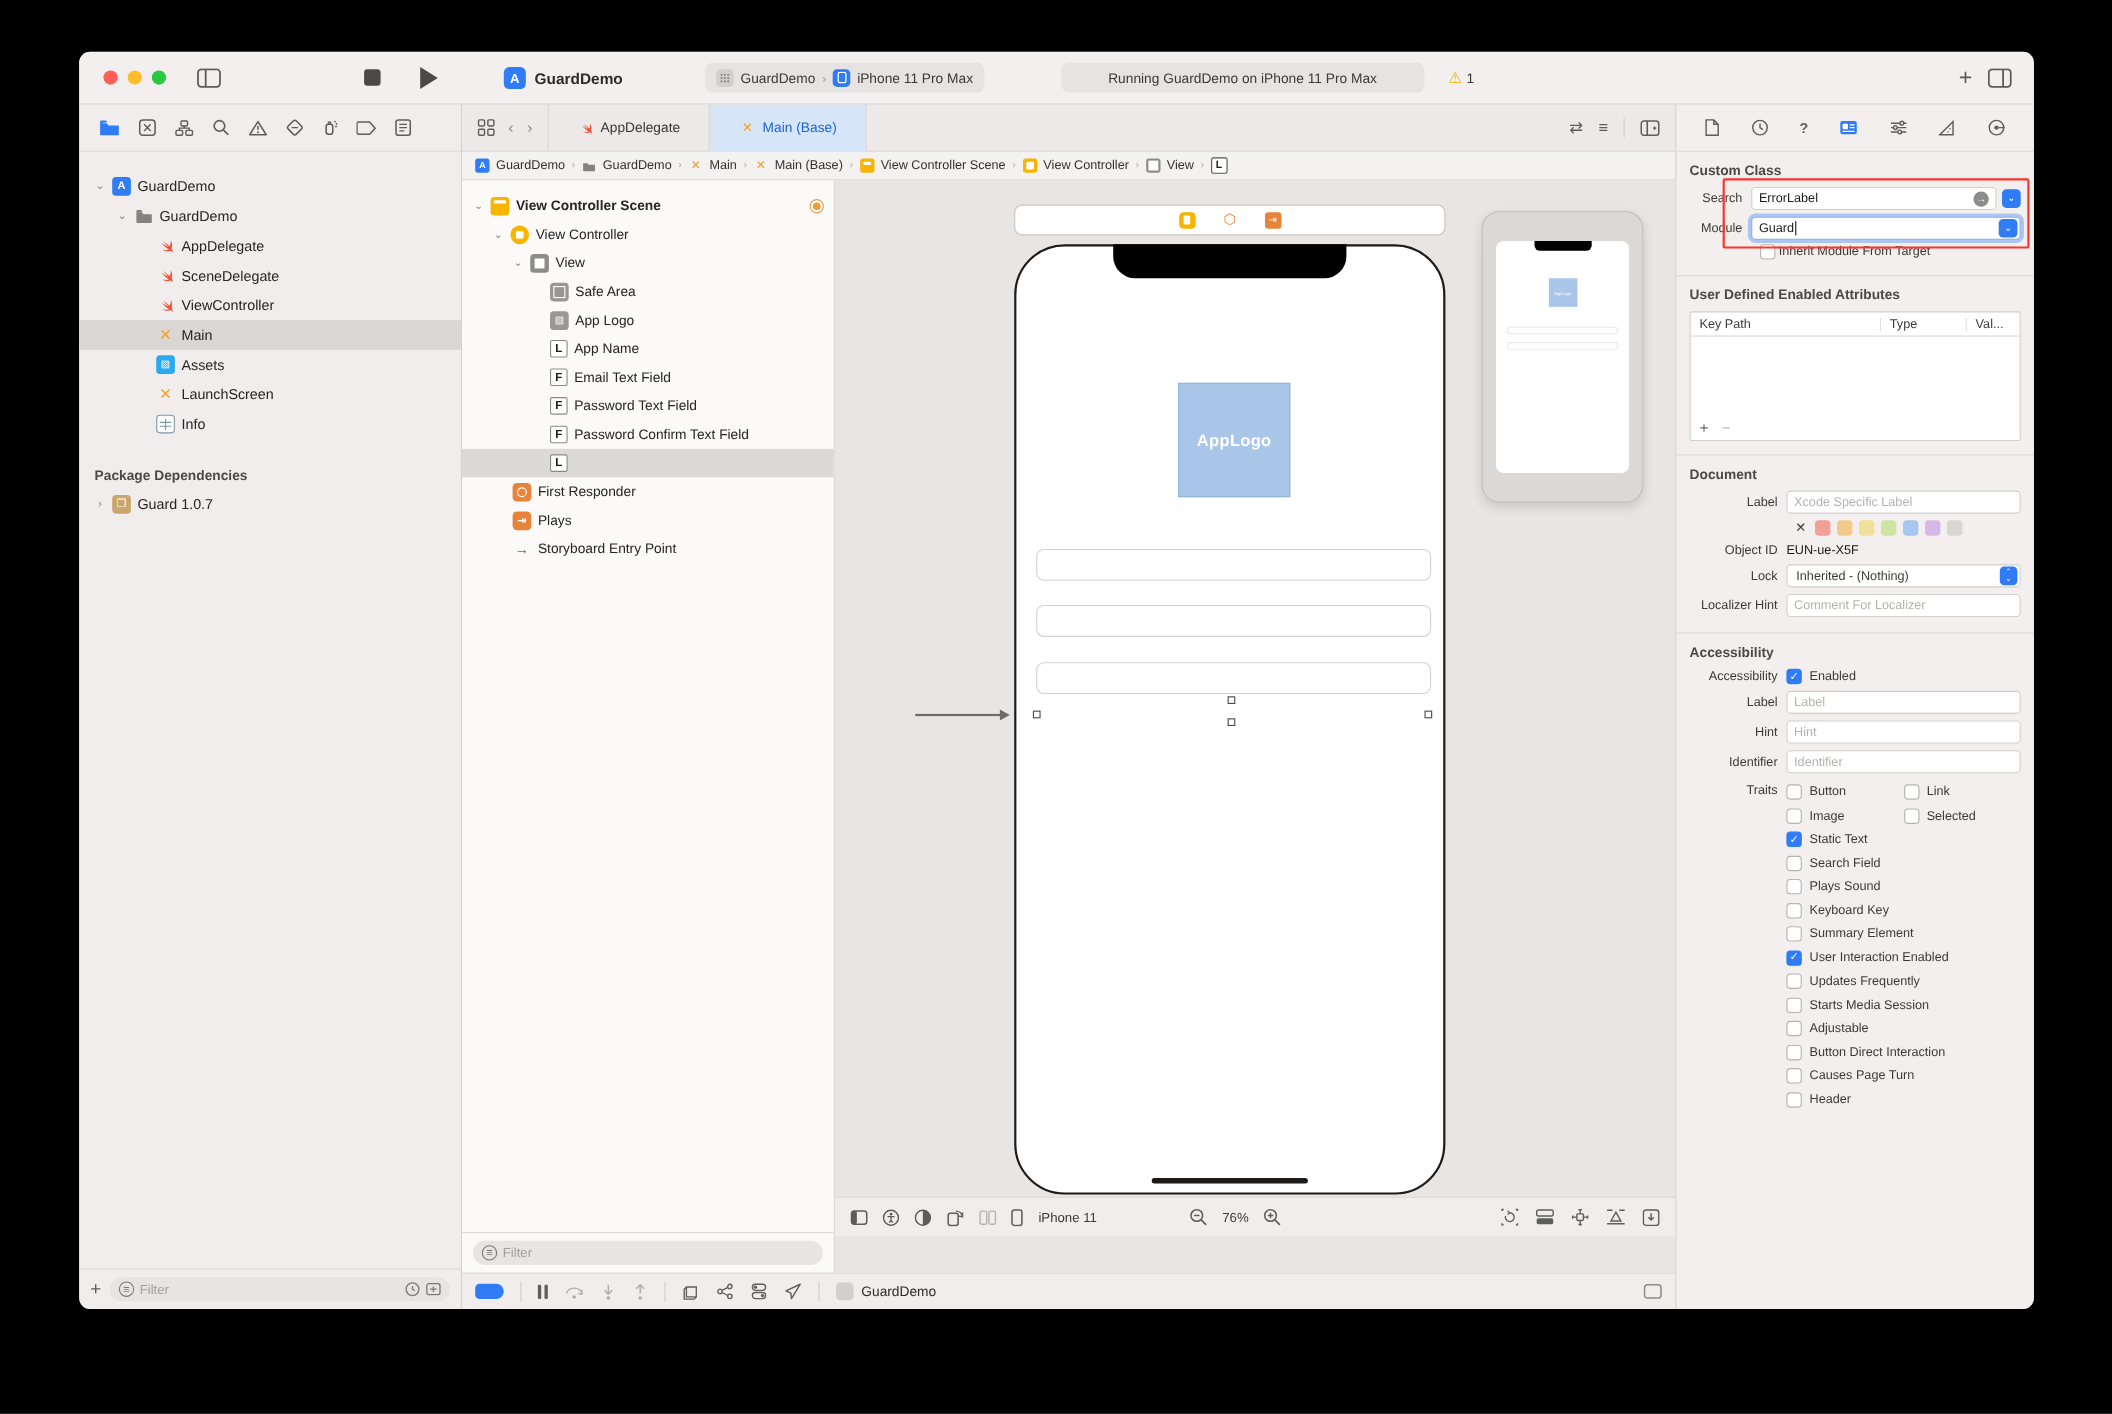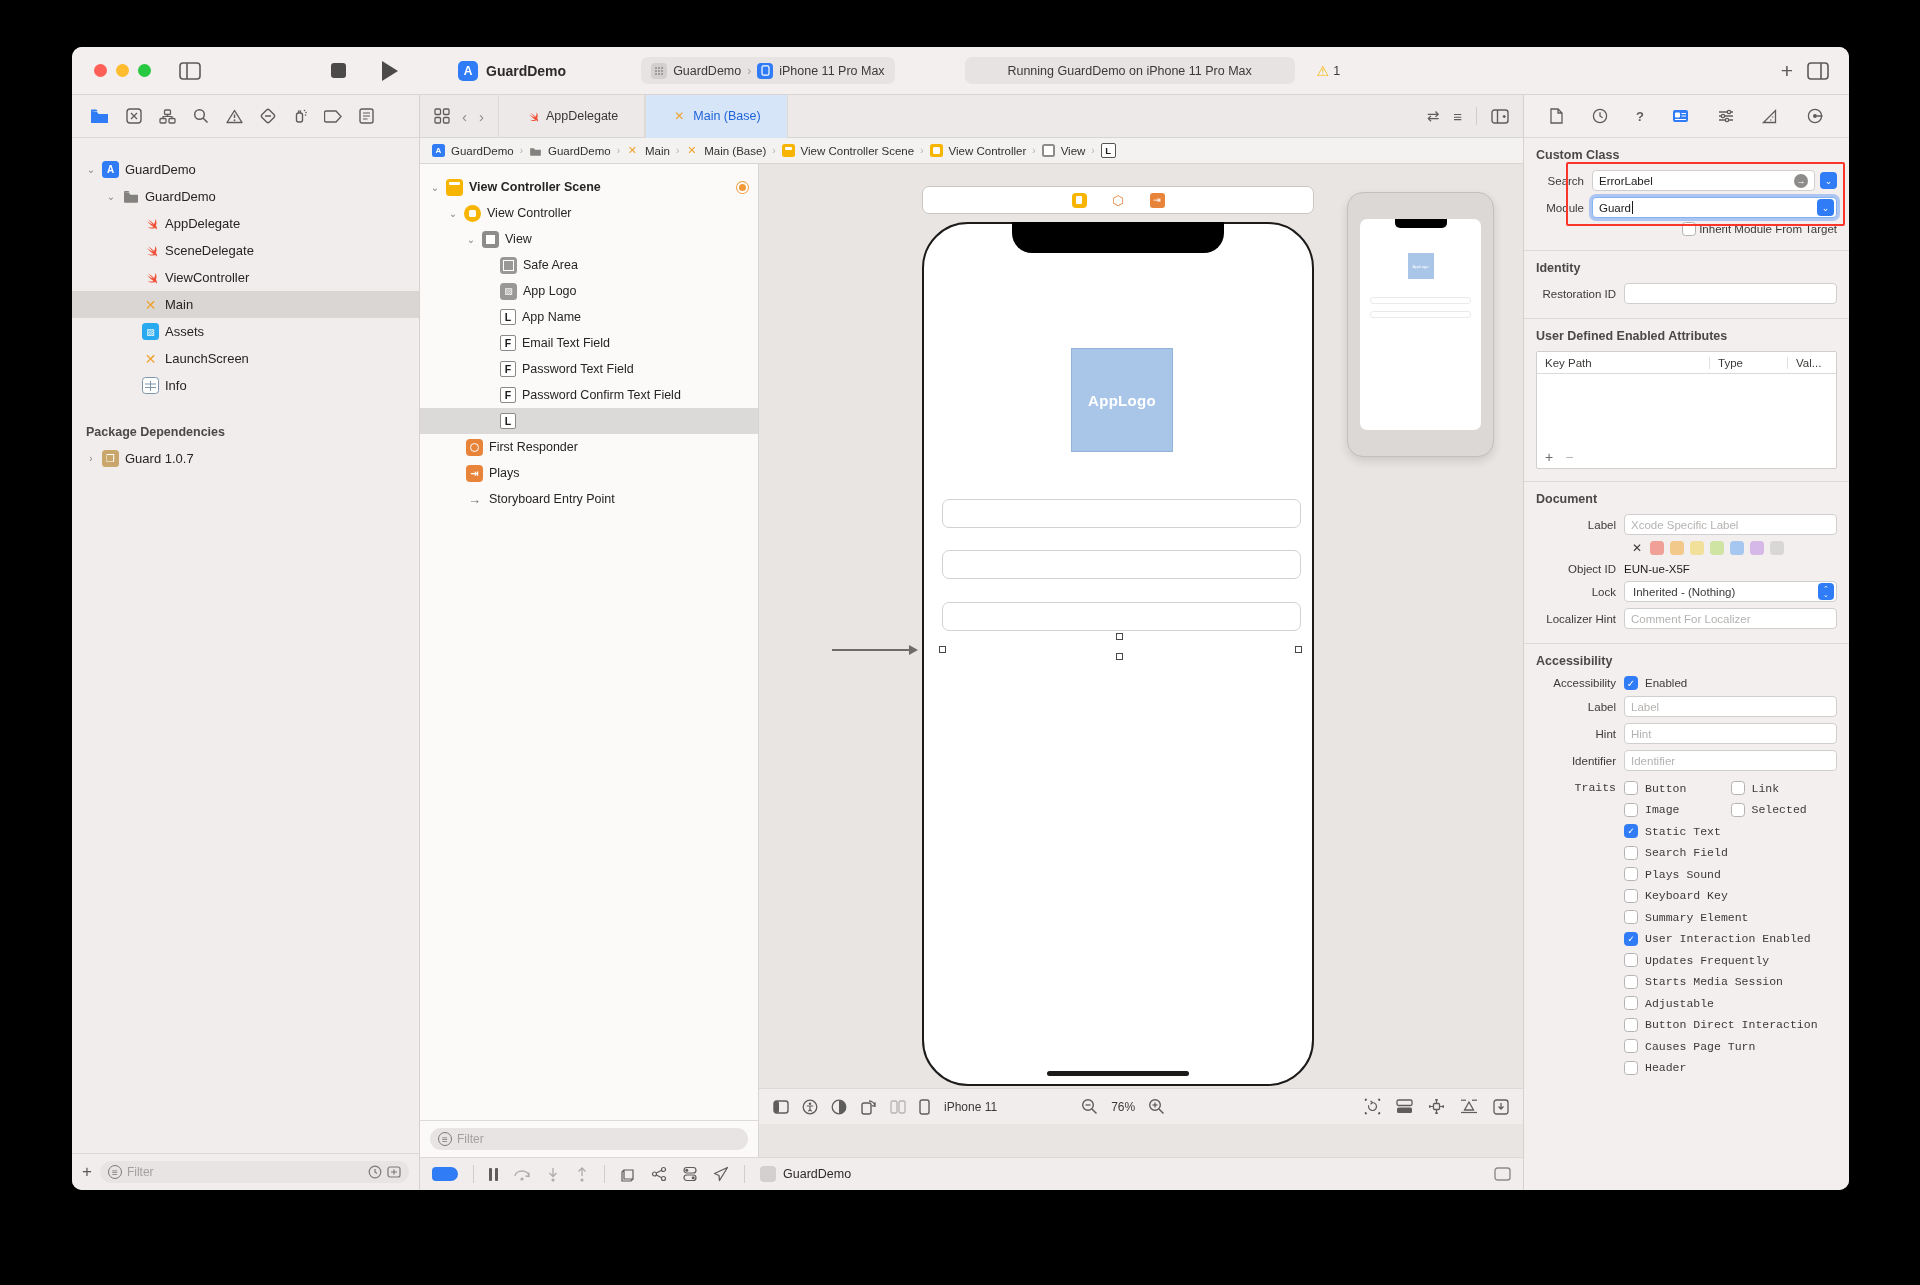--- a/index.html
+++ b/index.html
@@ -144,35 +144,35 @@
   .flabel { width:88px; text-align:right; padding-right:8px; flex:none; color:#3c3a38; }
   .ffield { flex:1; height:21px; background:#fff; border:1px solid #d1cfcd; border-radius:4px; display:flex; align-items:center; padding:0 6px; font-size:11.5px; color:#1c1b1a; position:relative; }
   .ffield input { border:none; outline:none; width:100%; font:inherit; color:#1c1b1a; background:transparent; }
   .ffield input::placeholder, .ph { color:#b5b3b1; }
   .ffield.focused { box-shadow:0 0 0 3px rgba(47,124,246,.35); border-color:#84b0f5; }
   .caret { display:inline-block; width:1.3px; height:13px; background:#1c1b1a; margin-left:1px; }
   .combo-btn { width:17px; height:17px; background:#2f7cf6; border-radius:4px; color:#fff; font-size:9px; display:flex; align-items:center; justify-content:center; flex:none; margin-left:5px; }
   .jump-circle { width:14px; height:14px; border-radius:50%; background:#8e8c8a; color:#fff; font-size:9px; display:flex; align-items:center; justify-content:center; margin-left:auto; flex:none; }
   .cb { width:14px; height:14px; border:1.3px solid #b5b3b1; border-radius:3.5px; background:#fff; flex:none; display:flex; align-items:center; justify-content:center; font-size:10px; color:#fff; }
   .cb.on { background:#2f7cf6; border-color:#2f7cf6; }
-  .cb-row { display:flex; align-items:center; gap:3px; margin-bottom:7.5px;justify-content:flex-end; }
+  .cb-row { display:flex; align-items:center; gap:3px; margin-bottom:7.5px; }
   .red-annot { position:absolute; left:42px; top:24px; right:4px; height:64px; border:2.5px solid #fb352a; border-radius:2px; pointer-events:none; z-index:5; }
   .udra-table { border:1px solid #d1cfcd; background:#fff; border-radius:2px; height:118px; display:flex; flex-direction:column; margin-top:2px; }
   .udra-head { display:flex; border-bottom:1px solid #ddd9d7; height:22px; align-items:center; color:#3c3a38; }
   .udra-head .c1 { flex:1; padding-left:8px; border-right:1px solid #e3e0de; }
   .udra-head .c2 { width:78px; padding-left:8px; border-right:1px solid #e3e0de; }
   .udra-head .c3 { width:48px; padding-left:8px; }
   .udra-body { flex:1; }
   .udra-foot { height:22px; display:flex; align-items:center; gap:12px; padding-left:8px; color:#6e6c6a; font-size:14px; }
   .swatches { display:flex; align-items:center; gap:6px; margin:2px 0 8px 96px; }
   .sw { width:14px; height:14px; border-radius:3.5px; }
   .sw-x { color:#3c3a38; font-size:12px; font-weight:700; margin-right:2px; }
   .lockbox { flex:1; height:21px; background:#fff; border:1px solid #d1cfcd; border-radius:4px; display:flex; align-items:center; padding:0 2px 0 8px; justify-content:space-between; }
   .stepper { width:16px; height:17px; background:#2f7cf6; border-radius:4px; color:#fff; font-size:7px; display:flex; flex-direction:column; align-items:center; justify-content:center; line-height:.8; }
-  .traits-grid { display:flex; margin-bottom:7.5px;font-family:Liberation Mono, monospace; }
+  .traits-grid { display:flex; margin-bottom:7.5px; }
   .traits-grid .col { display:flex; align-items:center; gap:7px; width:167px; }
   .obj-id { color:#1c1b1a; }
 
   svg { display:block; }
 </style>
 </head>
 <body>
 
 <div class="screen">
 <div class="window">
@@ -804,27 +804,20 @@
               <span class="caret"></span>
               <span class="combo-btn" style="margin-left:auto;margin-right:-4px">⌄</span>
             </div>
           </div>
           <div class="cb-row" style="margin-left:64px;margin-bottom:2px">
             <span class="cb"></span>
             <span>Inherit Module From Target</span>
           </div>
         </div>
 
-        <div class="sect">
-          <h3>Identity</h3>
-          <div class="frow" style="margin-bottom:2px">
-            <span class="flabel">Restoration ID</span>
-            <div class="ffield"></div>
-          </div>
-        </div>
 
         <div class="sect">
           <h3>User Defined Enabled Attributes</h3>
           <div class="udra-table">
             <div class="udra-head">
               <span class="c1">Key Path</span>
               <span class="c2">Type</span>
               <span class="c3">Val...</span>
             </div>
             <div class="udra-body"></div>

